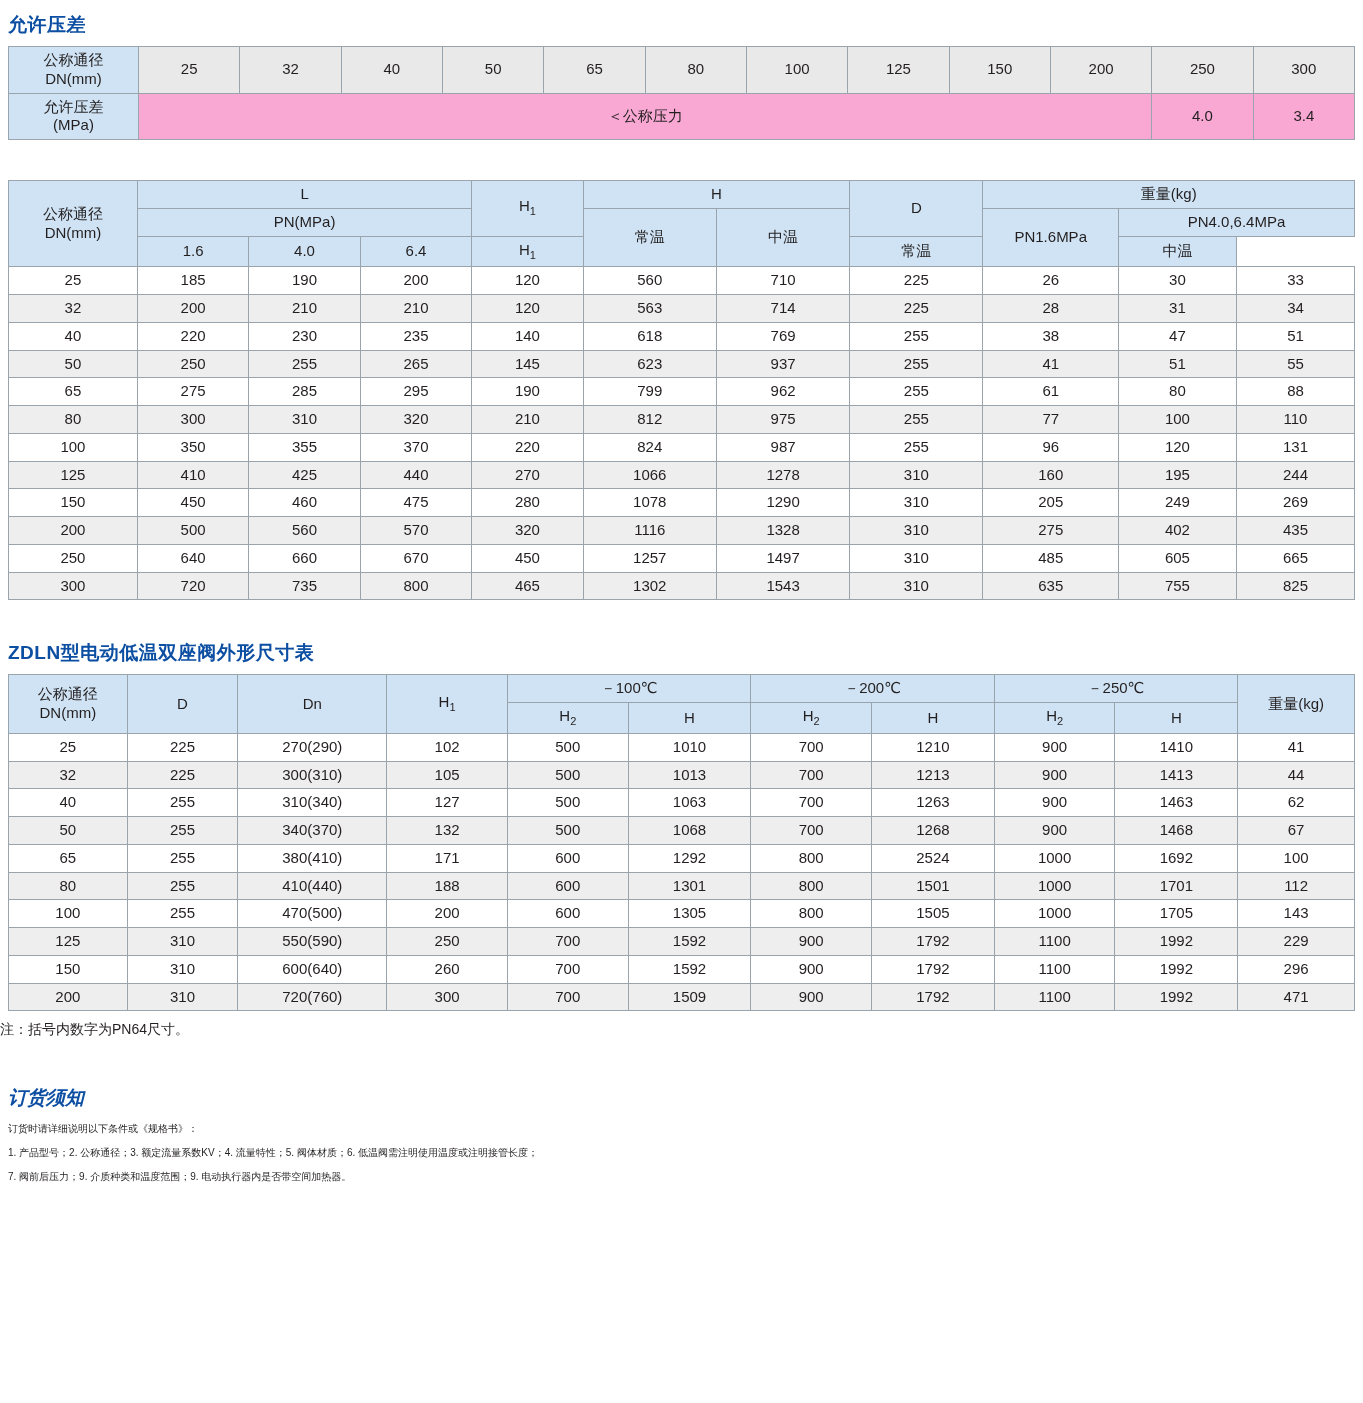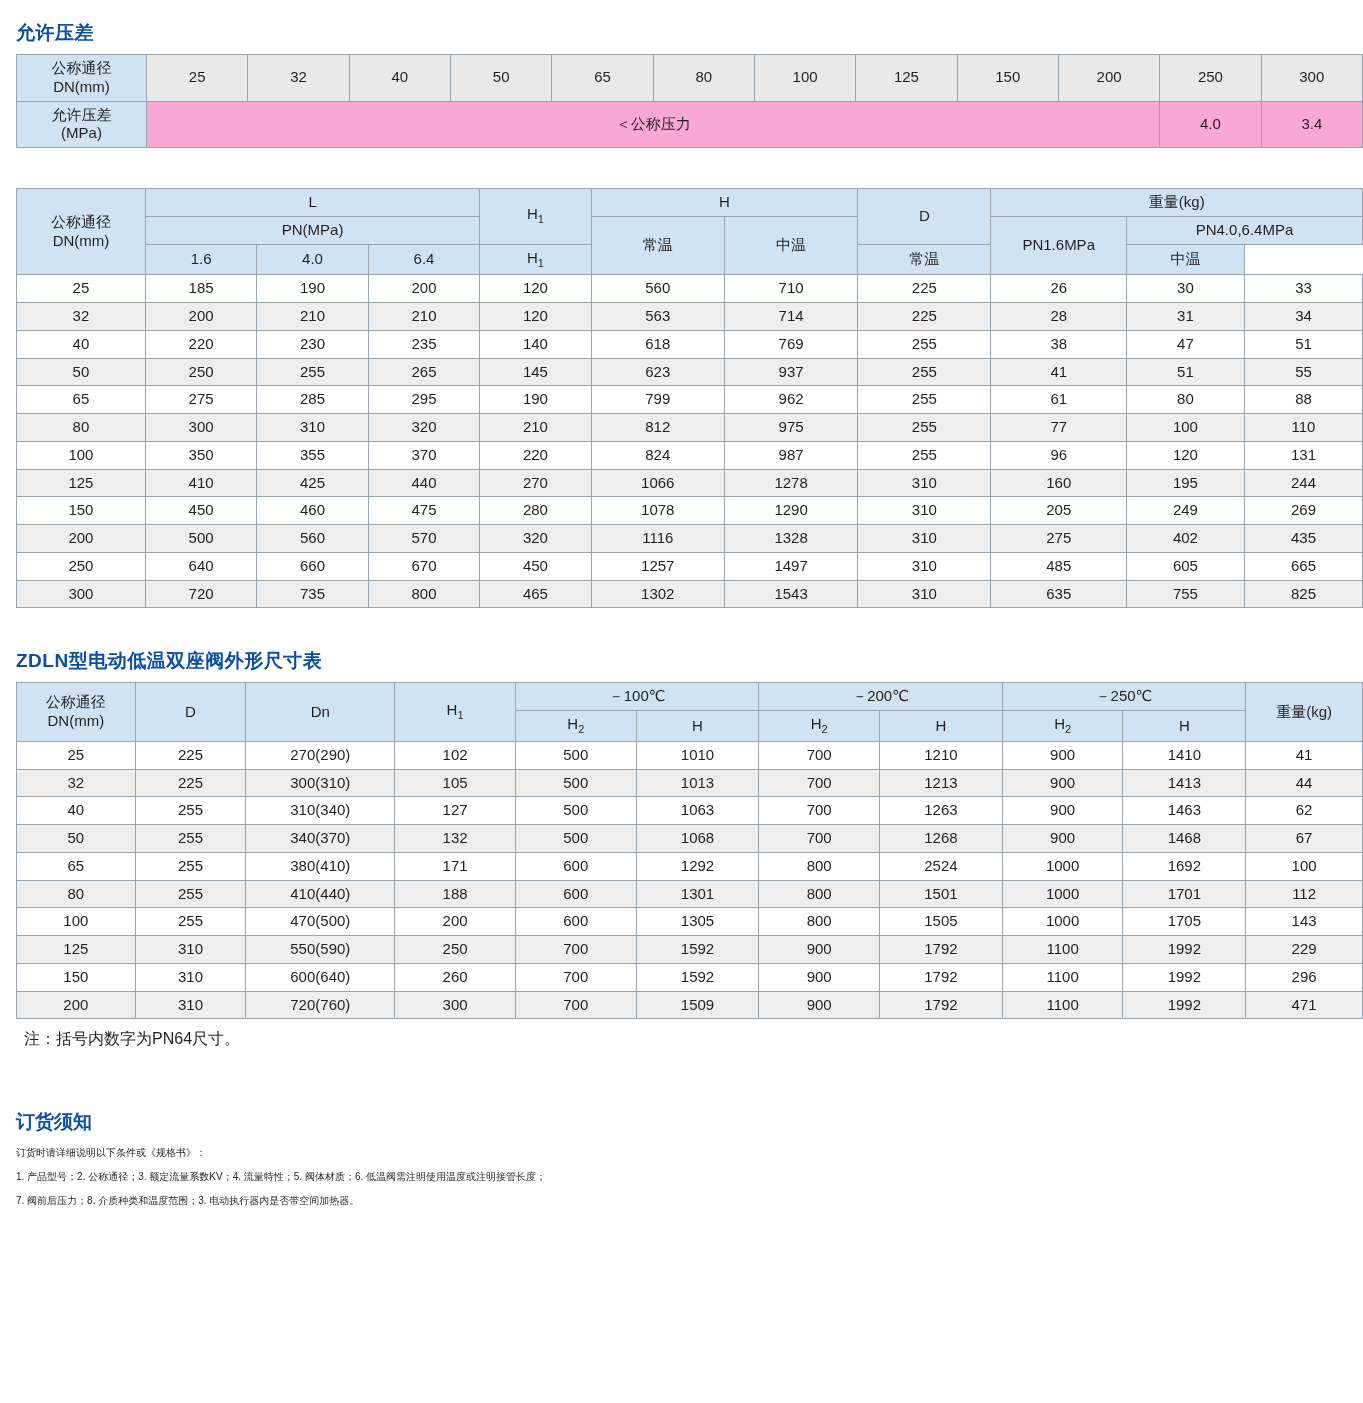--- a/index.html
+++ b/index.html
@@ -10,21 +10,21 @@
   body {
     width: 1363px;
     min-height: 1403px;
     font-family: "Liberation Sans", "DejaVu Sans", sans-serif;
     color: #231f20;
     font-size: 15px;
   }
   .page {
     position: relative;
     width: 1225px;
-    padding: 8px;
+    padding: 0;
     box-sizing: border-box;
   }
   .section-title {
     color: #0b4ea2;
     font-weight: bold;
     font-size: 19px;
     margin: 0 0 8px 8px;
     letter-spacing: 0.5px;
   }
   .blk {
@@ -62,29 +62,30 @@
     background: #cfe3f4;
     width: 130px;
   }
   .t1 .val {
     background: #e9e9e9;
   }
   .t1 .val2 {
     background: #f9a8d4;
   }
   .note {
-    margin: 10px 0 0 16px;
-    font-size: 16px;
+    margin: 10px 0 0 0;
+    font-size: 14px;
     color: #231f20;
   }
   .order-title {
     color: #0b4ea2;
     font-weight: bold;
     font-size: 19px;
-    margin: 13px 0 10px 8px;
+    margin: 0 0 10px 8px;
+    font-style: italic;
   }
   .order-line {
     margin: 0 0 9px 8px;
     font-size: 10px;
     line-height: 1.5;
     color: #231f20;
   }
   .sub {
     font-size: 11px;
     vertical-align: sub;
@@ -524,15 +525,15 @@
     </table>
   </div>
 
   <div class="note">注：括号内数字为PN64尺寸。</div>
 
   <div class="spacer-order"></div>
 
   <div class="order-title">订货须知</div>
   <div class="order-line">订货时请详细说明以下条件或《规格书》：</div>
   <div class="order-line">1. 产品型号；2. 公称通径；3. 额定流量系数KV；4. 流量特性；5. 阀体材质；6. 低温阀需注明使用温度或注明接管长度；</div>
-  <div class="order-line">7. 阀前后压力；8. 介质种类和温度范围；3. 电动执行器内是否带空间加热器。</div>
+  <div class="order-line">7. 阀前后压力；9. 介质种类和温度范围；9. 电动执行器内是否带空间加热器。</div>
 
 </div>
 
 </body></html>

